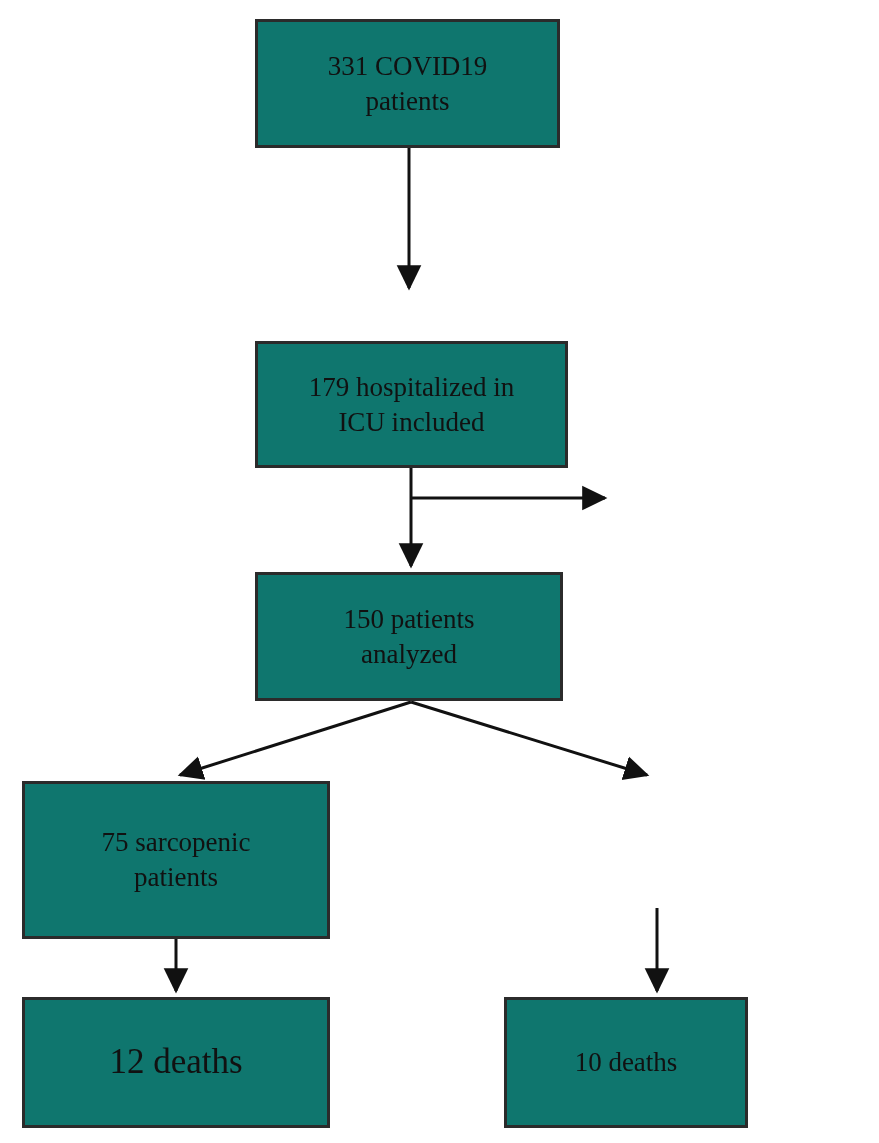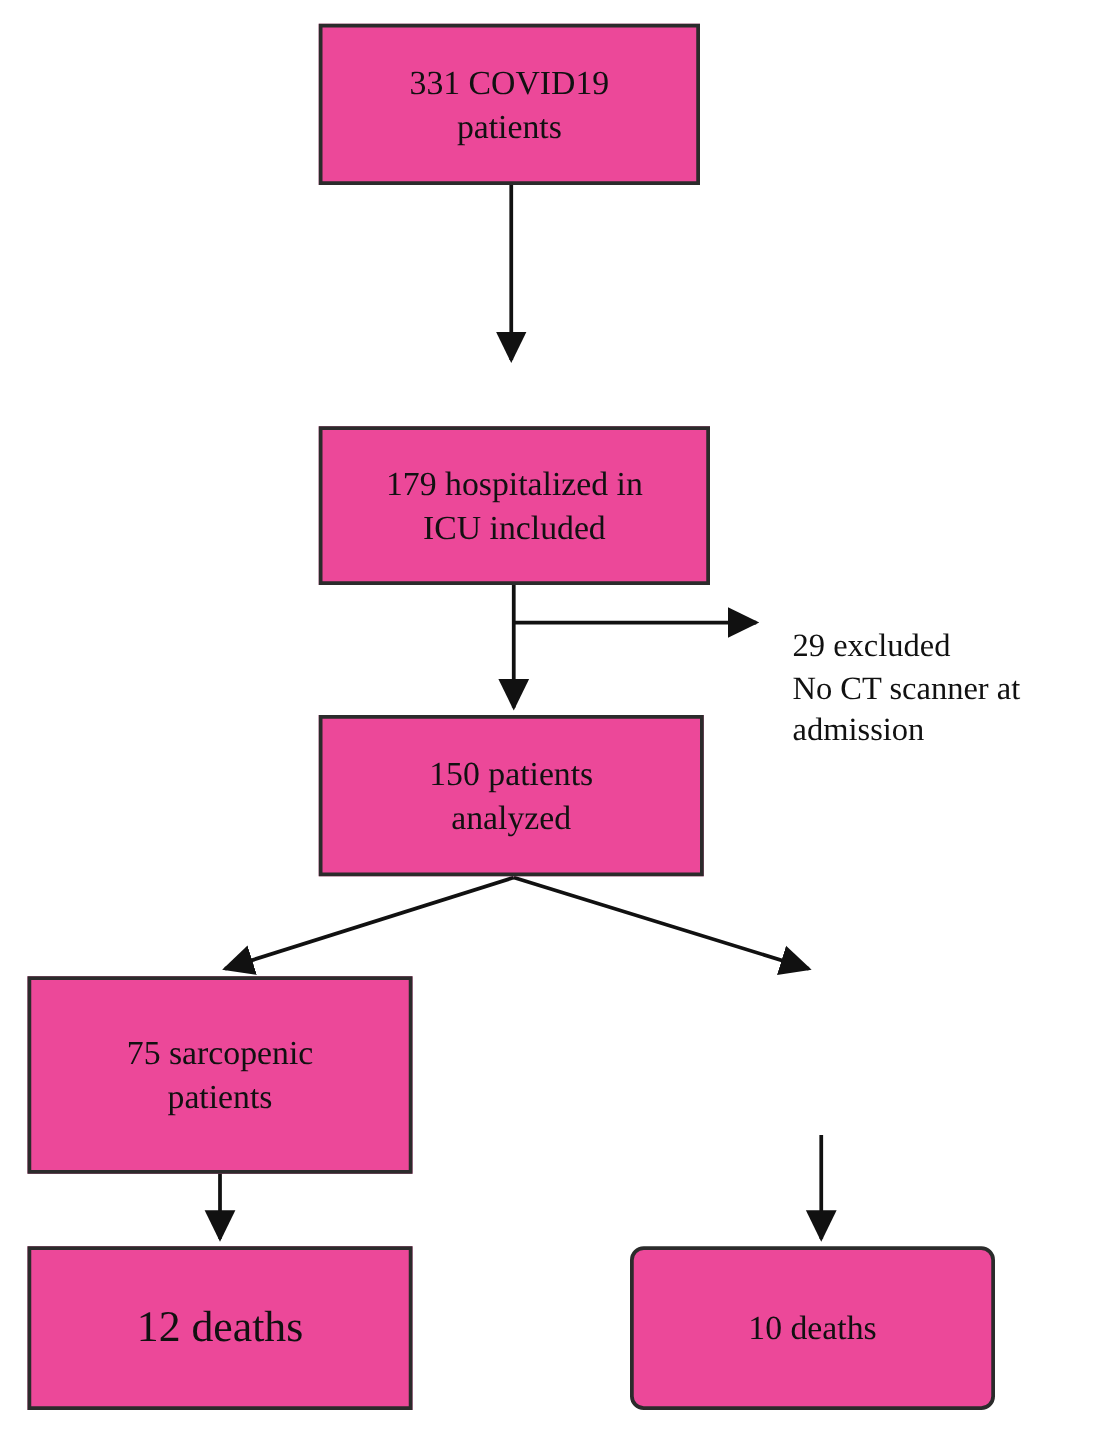--- a/index.html
+++ b/index.html
@@ -20,21 +20,21 @@
     position: absolute;
     left: 0;
     top: 0;
     width: 879px;
     height: 1143px;
   }
   .node {
     position: absolute;
     box-sizing: border-box;
     border: 3px solid #2b2b2b;
-    background: #ec4899;
+    background: #0f766e;
     display: flex;
     align-items: center;
     justify-content: center;
     text-align: center;
     color: #000000;
     font-family: "Liberation Serif", "DejaVu Serif", serif;
   }
   .node .node-label {
     display: block;
     line-height: 1.28;
@@ -51,21 +51,21 @@
     font-family: "Liberation Serif", "DejaVu Serif", serif;
   }
 
   
   #node-cohort      { left: 255px; top: 19px;  width: 305px; height: 129px; font-size: 27px; }
   #node-icu         { left: 255px; top: 294px; width: 313px; height: 127px; font-size: 27px; margin-top: 47px; }
   #node-analyzed    { left: 255px; top: 572px; width: 308px; height: 129px; font-size: 27px; }
   #node-sarcopenic  { left: 22px;  top: 781px; width: 308px; height: 158px; font-size: 27px; }
   #node-nonsarco    { left: 457px; top: 781px; width: 405px; height: 127px; font-size: 27px; }
   #node-deaths-sarc { left: 22px;  top: 997px; width: 308px; height: 131px; font-size: 35px; }
-  #node-deaths-non  { left: 504px; top: 997px; width: 292px; height: 131px; font-size: 27px; border-radius: 11px; }
+  #node-deaths-non  { left: 504px; top: 997px; width: 244px; height: 131px; font-size: 27px; }
 
   #note-excluded    { left: 634px; top: 466px; width: 240px; font-size: 26px; }
 </style>
 </head>
 <body>
 
 <div id="canvas">
 
   <svg id="flow-svg" viewBox="0 0 879 1143" xmlns="http://www.w3.org/2000/svg">
     <defs>
@@ -92,25 +92,20 @@
   <div class="node" id="node-cohort">
     <span class="node-label">331 COVID19
 patients</span>
   </div>
 
   <div class="node" id="node-icu">
     <span class="node-label">179 hospitalized in
 ICU included</span>
   </div>
 
-  <div class="note" id="note-excluded">
-    <span>29 excluded
-No CT scanner at
-admission</span>
-  </div>
 
   <div class="node" id="node-analyzed">
     <span class="node-label">150 patients
 analyzed</span>
   </div>
 
   <div class="node" id="node-sarcopenic">
     <span class="node-label">75 sarcopenic
 patients</span>
   </div>

